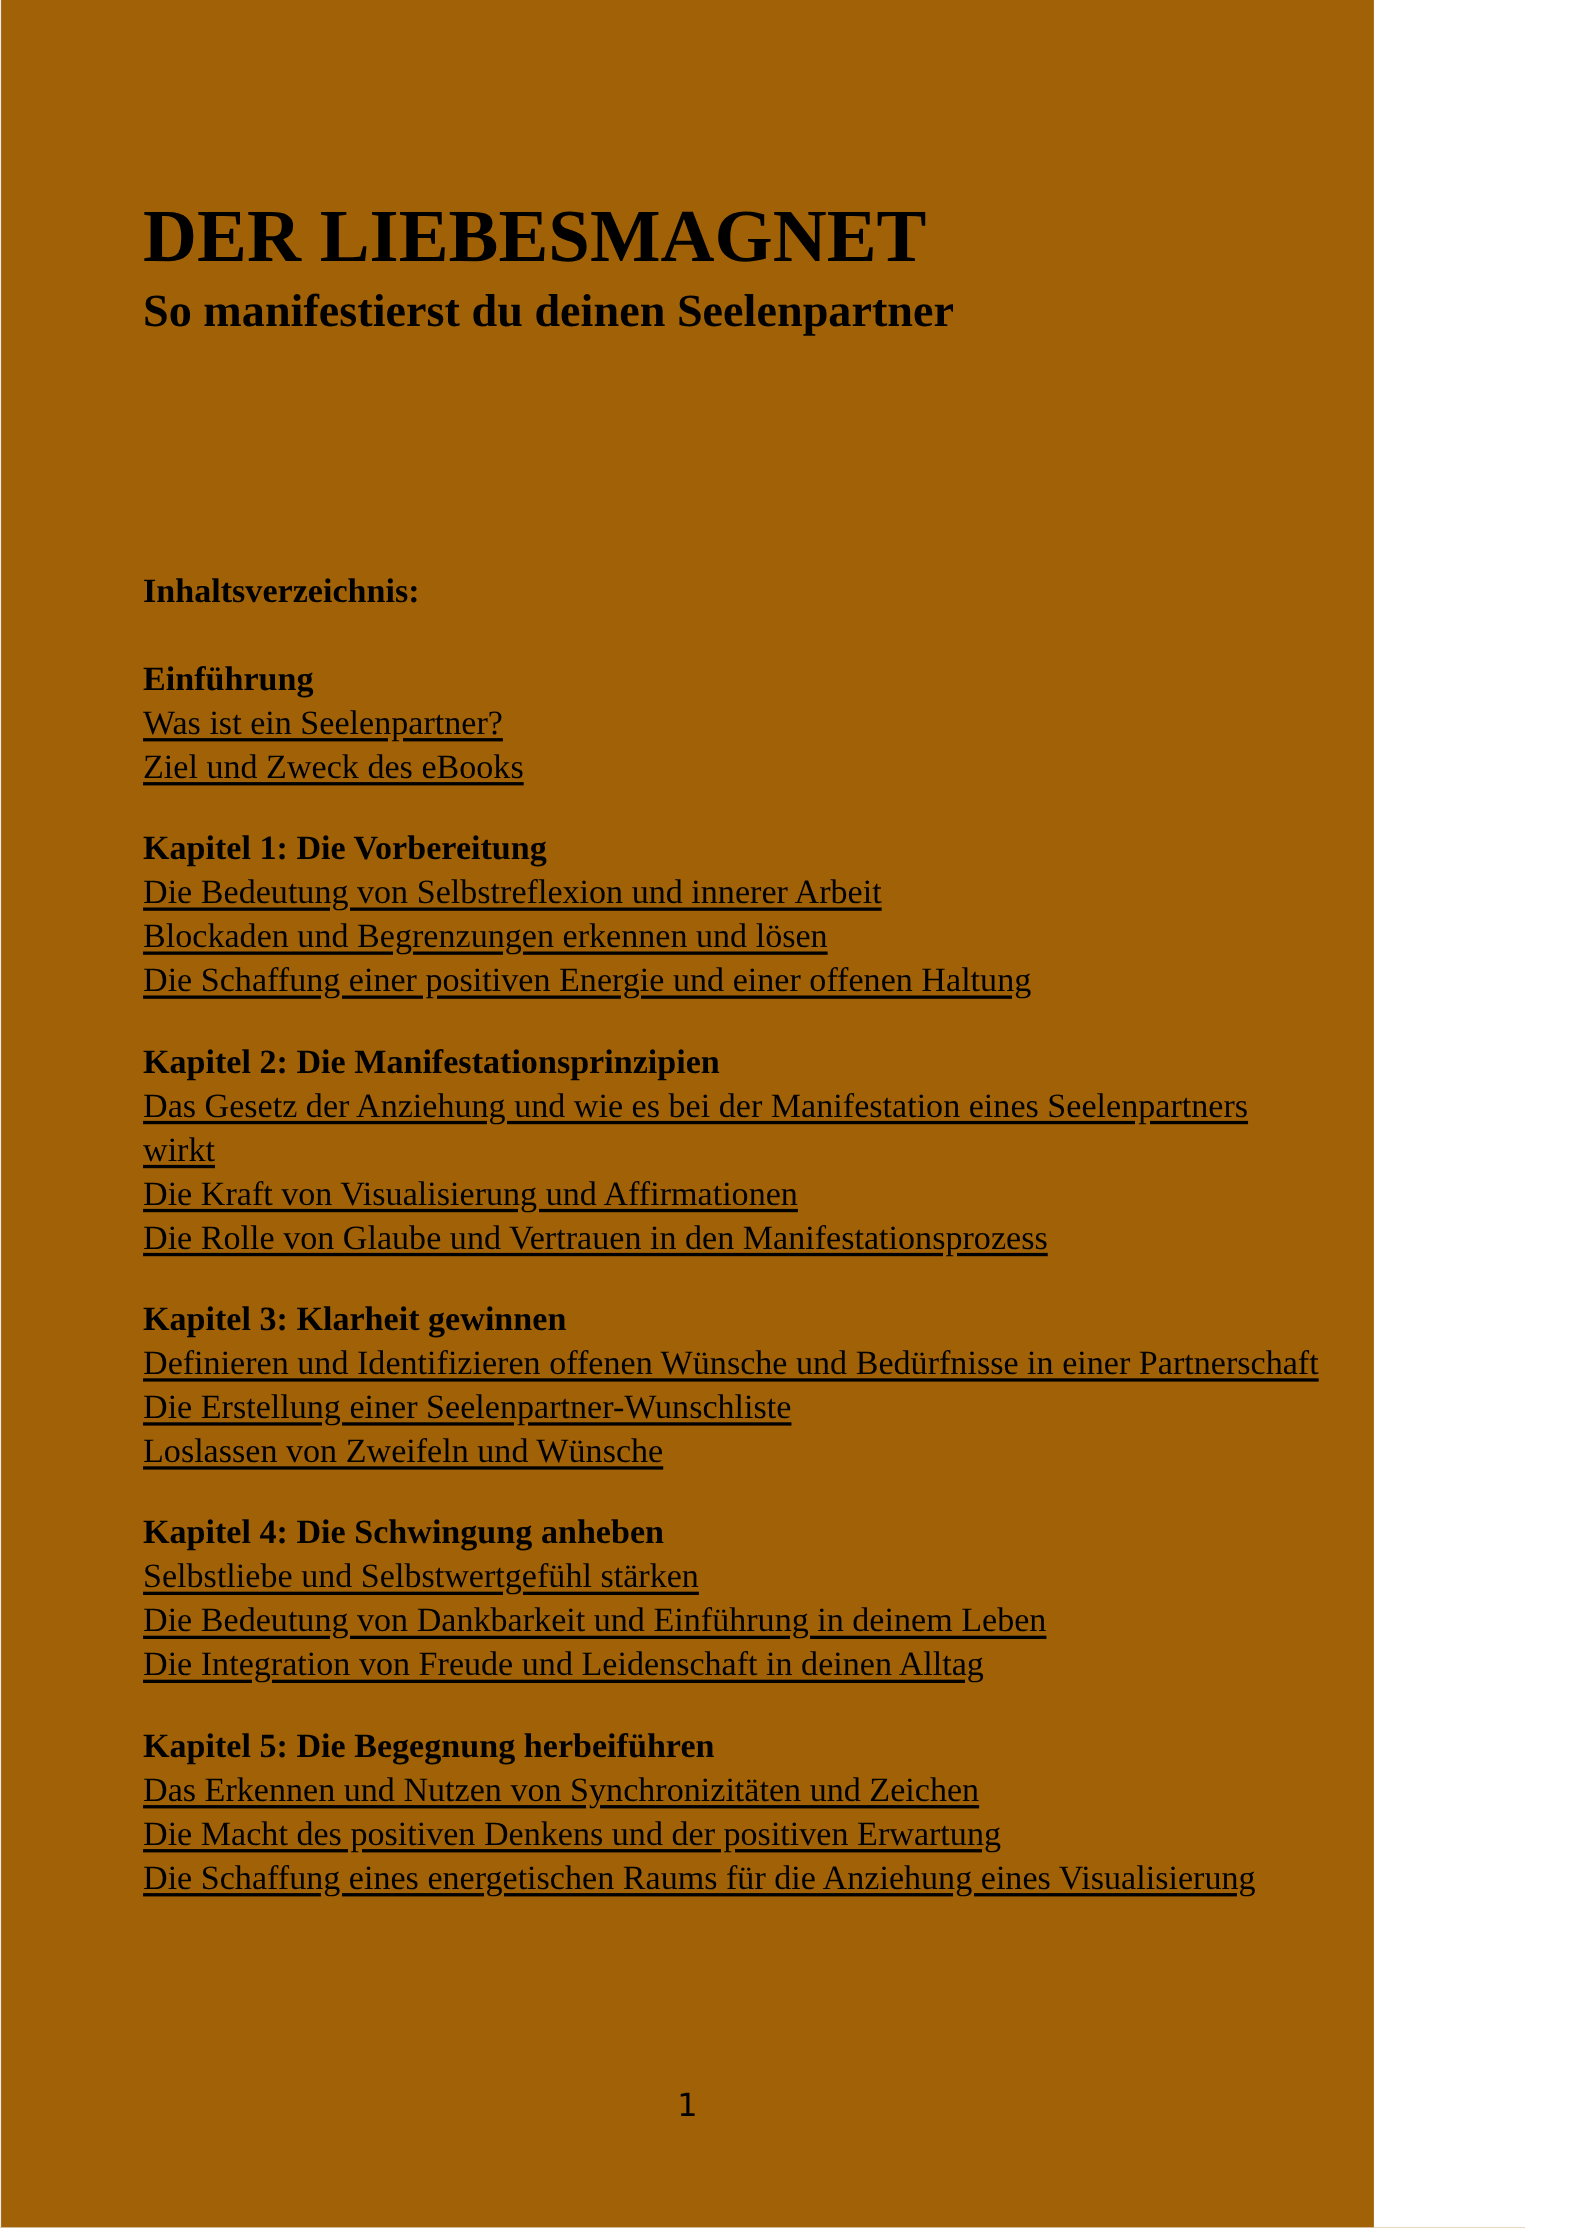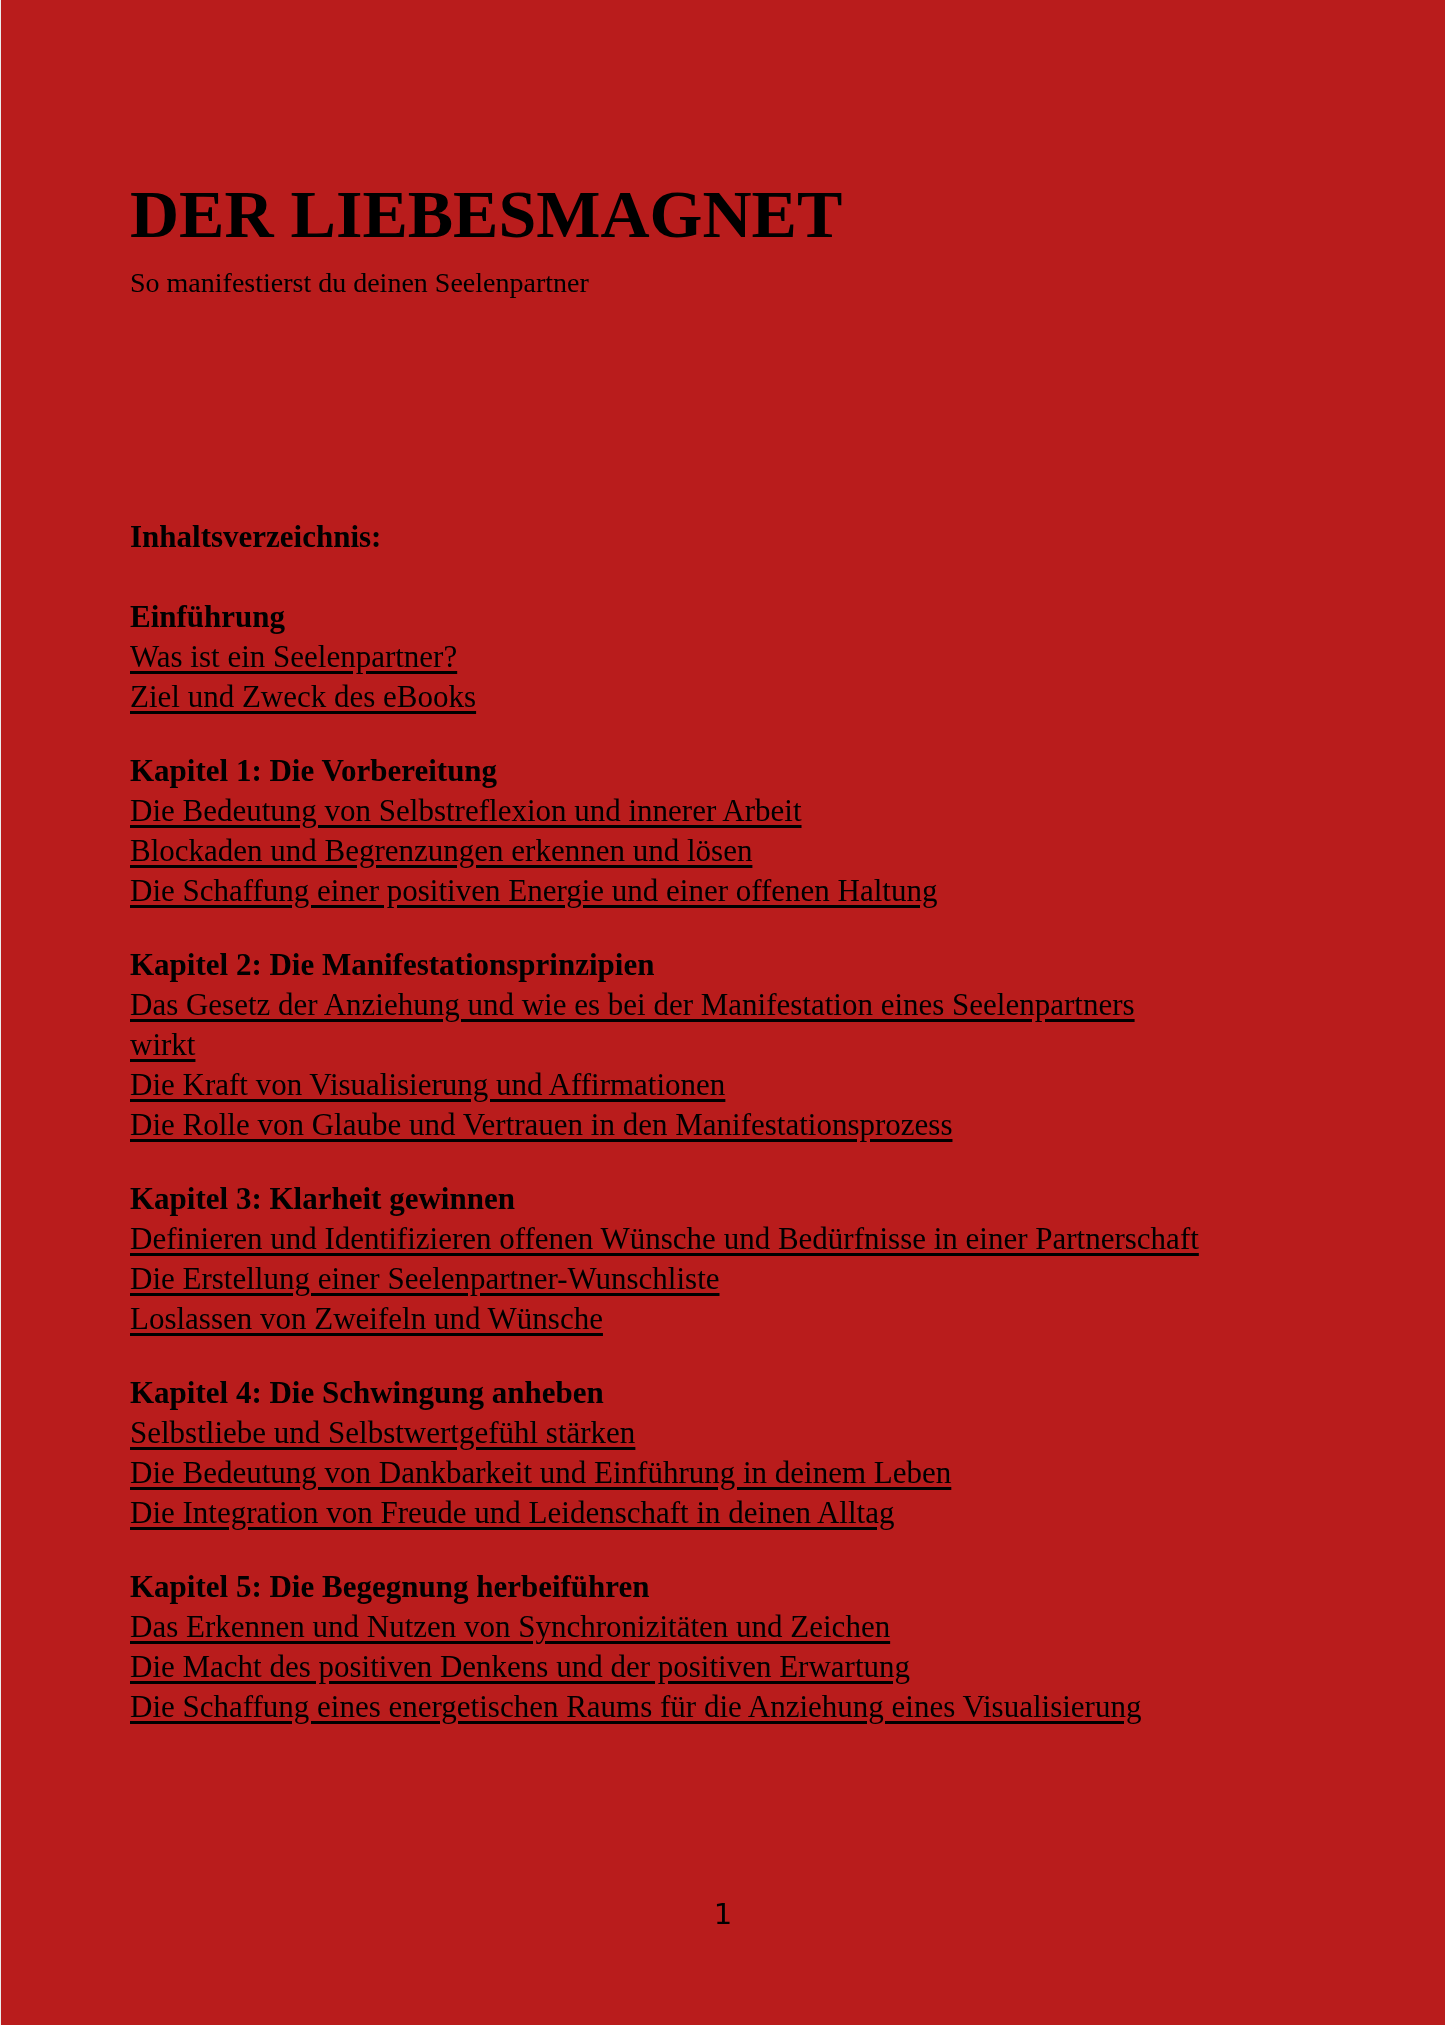--- a/index.html
+++ b/index.html
@@ -2,46 +2,46 @@
 <html><head>
 <meta charset="utf-8">
 <style>
   html, body {
     margin: 0;
     padding: 0;
     background: #ffffff;
   }
   .page {
     position: relative;
-    width: 1445px;
+    width: 1249px;
     height: 2025px;
-    background: #b91c1c;
+    background: #a16207;
     color: #000000;
     font-family: "Liberation Serif", "DejaVu Serif", serif;
     border-left: 1px solid #ececec;
     box-sizing: border-box;
     overflow: hidden;
   }
   .content {
     padding-top: 175px;
     padding-left: 129px;
     padding-right: 40px;
   }
   h1.doc-title {
     margin: 0;
     font-size: 68px;
     line-height: 78px;
     font-weight: bold;
     white-space: nowrap;
   }
   h2.doc-subtitle {
     margin: 4px 0 0 0;
-    font-size: 28px;
+    font-size: 42px;
     line-height: 52px;
-    font-weight: normal;
+    font-weight: bold;
     white-space: nowrap;
   }
   .toc-label {
     margin: 208px 0 0 0;
     font-size: 31px;
     line-height: 40px;
     font-weight: bold;
     white-space: nowrap;
   }
   .toc-section {

